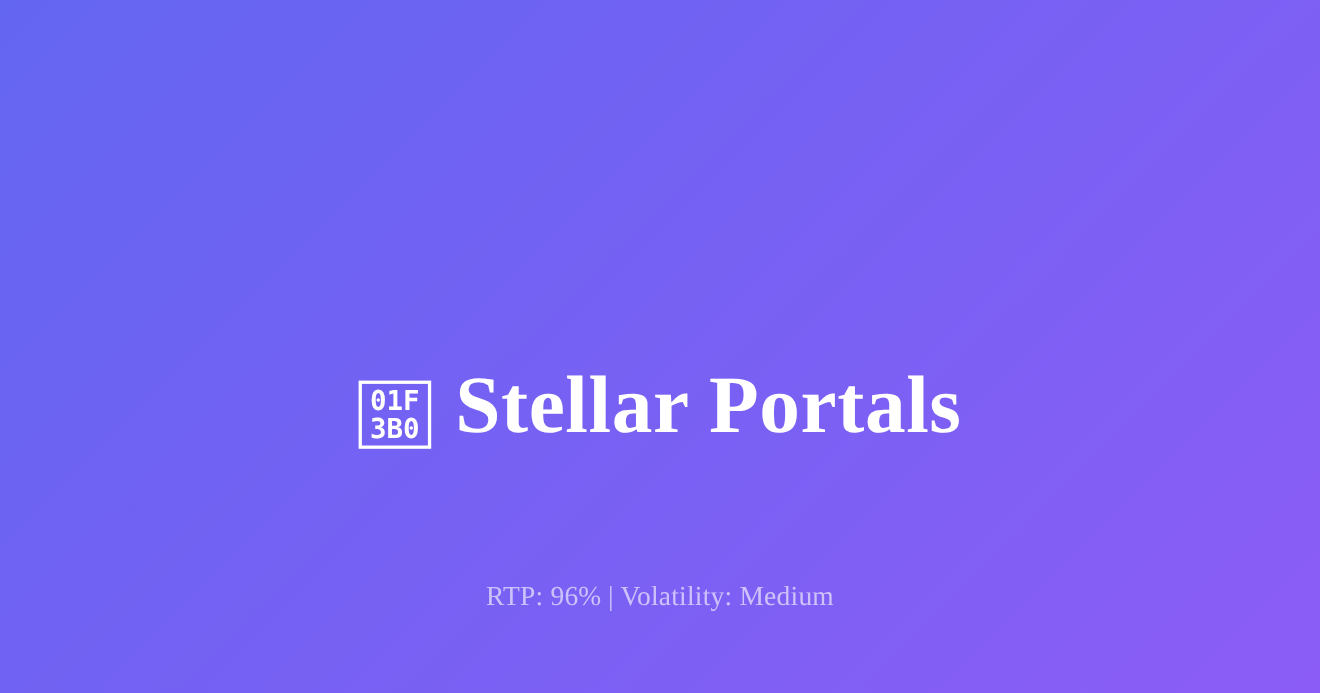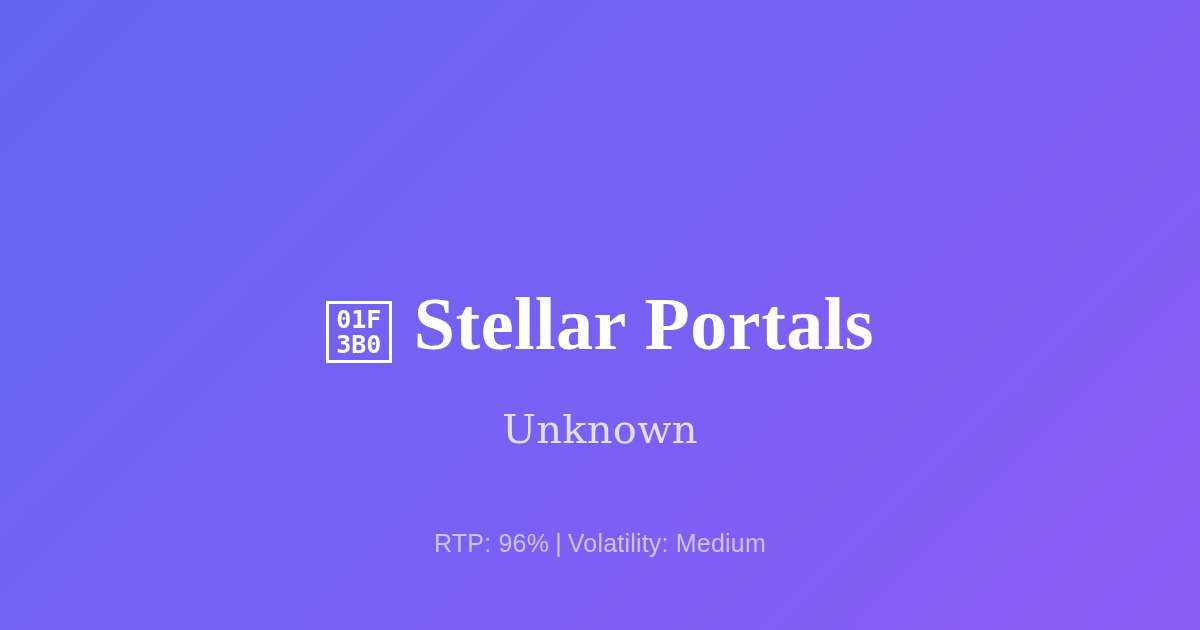--- a/index.html
+++ b/index.html
@@ -84,21 +84,21 @@
   }
 
   
   .card-meta {
     margin: 0;
     position: absolute;
     left: 0;
     right: 0;
     top: 528px;
     color: rgba(255, 255, 255, 0.62);
-    font-family: Liberation Sans, sans-serif;
+    font-family: Liberation Serif, serif;
     font-size: 25px;
     font-weight: 400;
     line-height: 1.2;
     letter-spacing: 0.2px;
   }
 
   .card-meta .sep {
     padding: 0 6px;
   }
 </style>
@@ -111,19 +111,18 @@
 
     <span class="tofu">
       <span>01F</span>
       <span>3B0</span>
     </span>
 
     <h1 class="card-title">Stellar Portals</h1>
 
   </div>
 
-  <p class="card-subtitle">Unknown</p>
 
   <p class="card-meta">
     <span>RTP: 96%</span><span class="sep">|</span><span>Volatility: Medium</span>
   </p>
 
 </div>
 
 </body></html>

